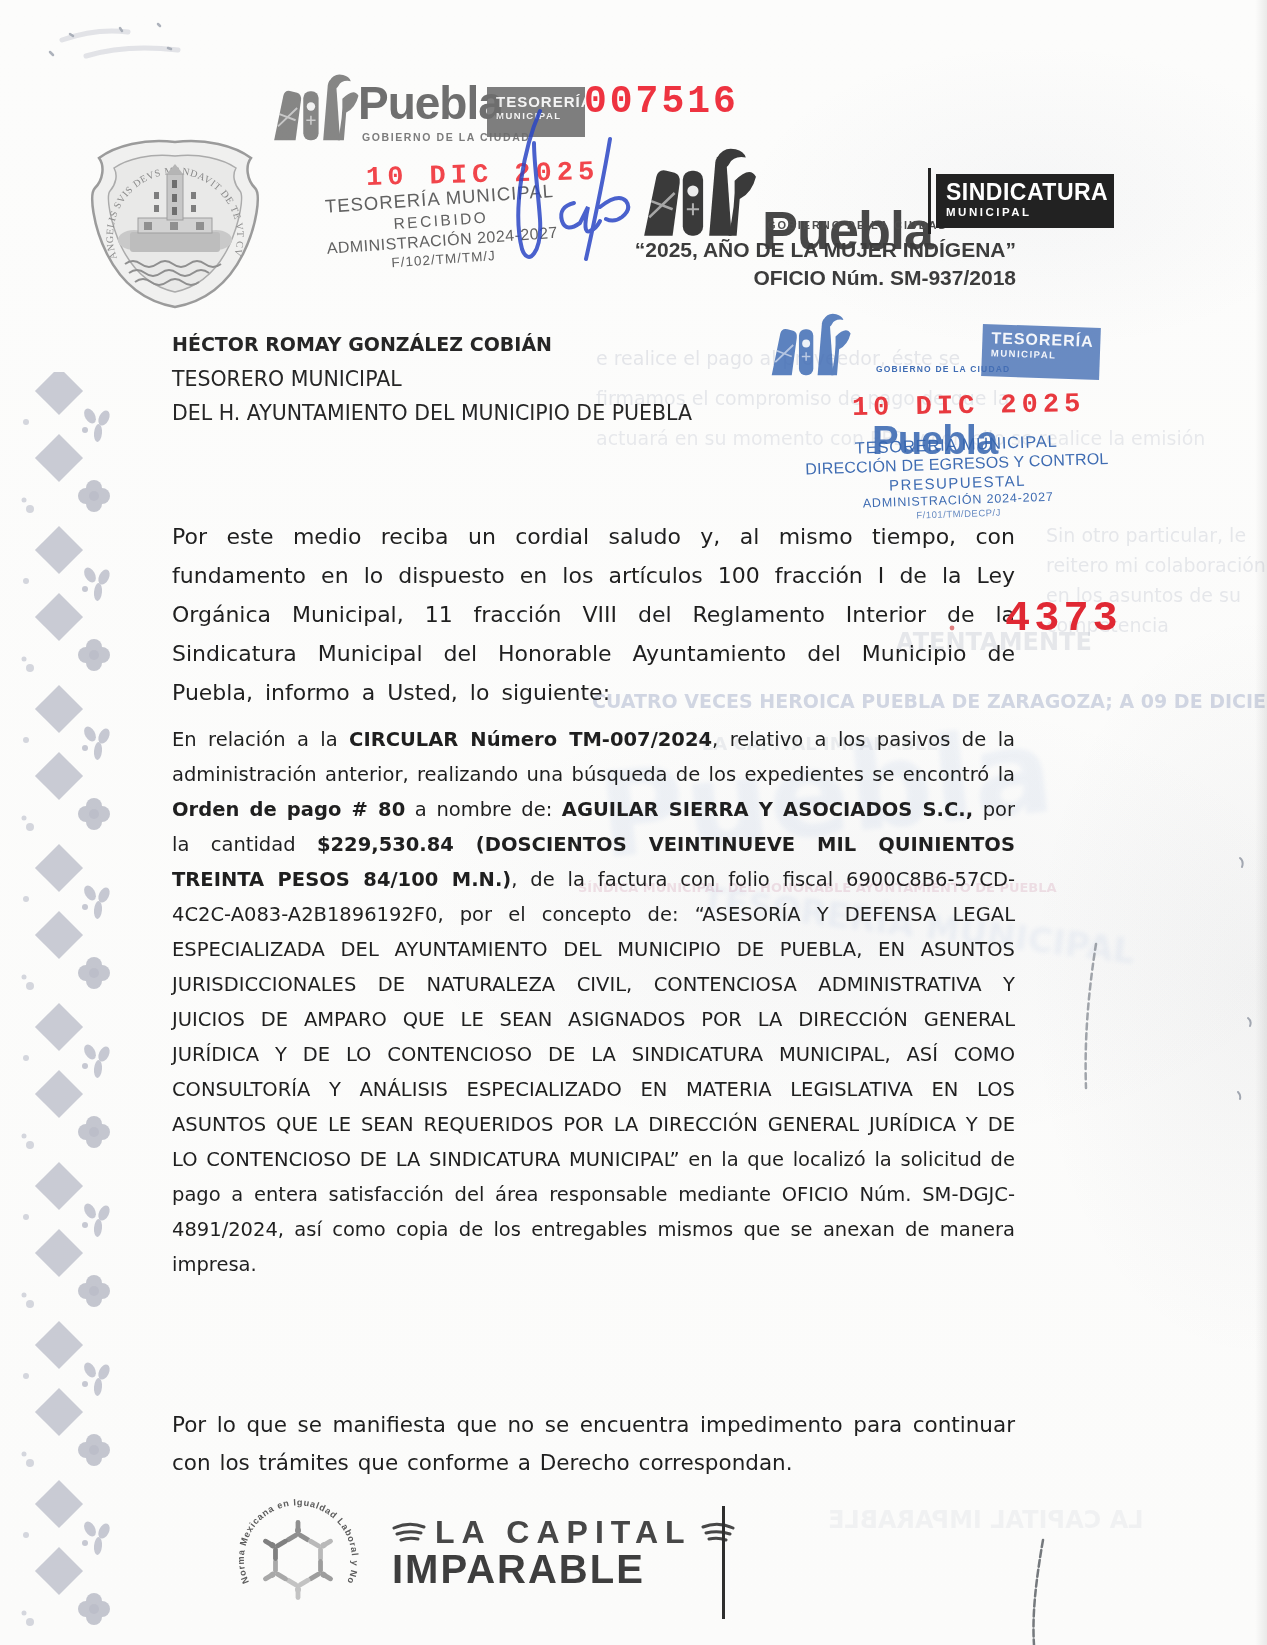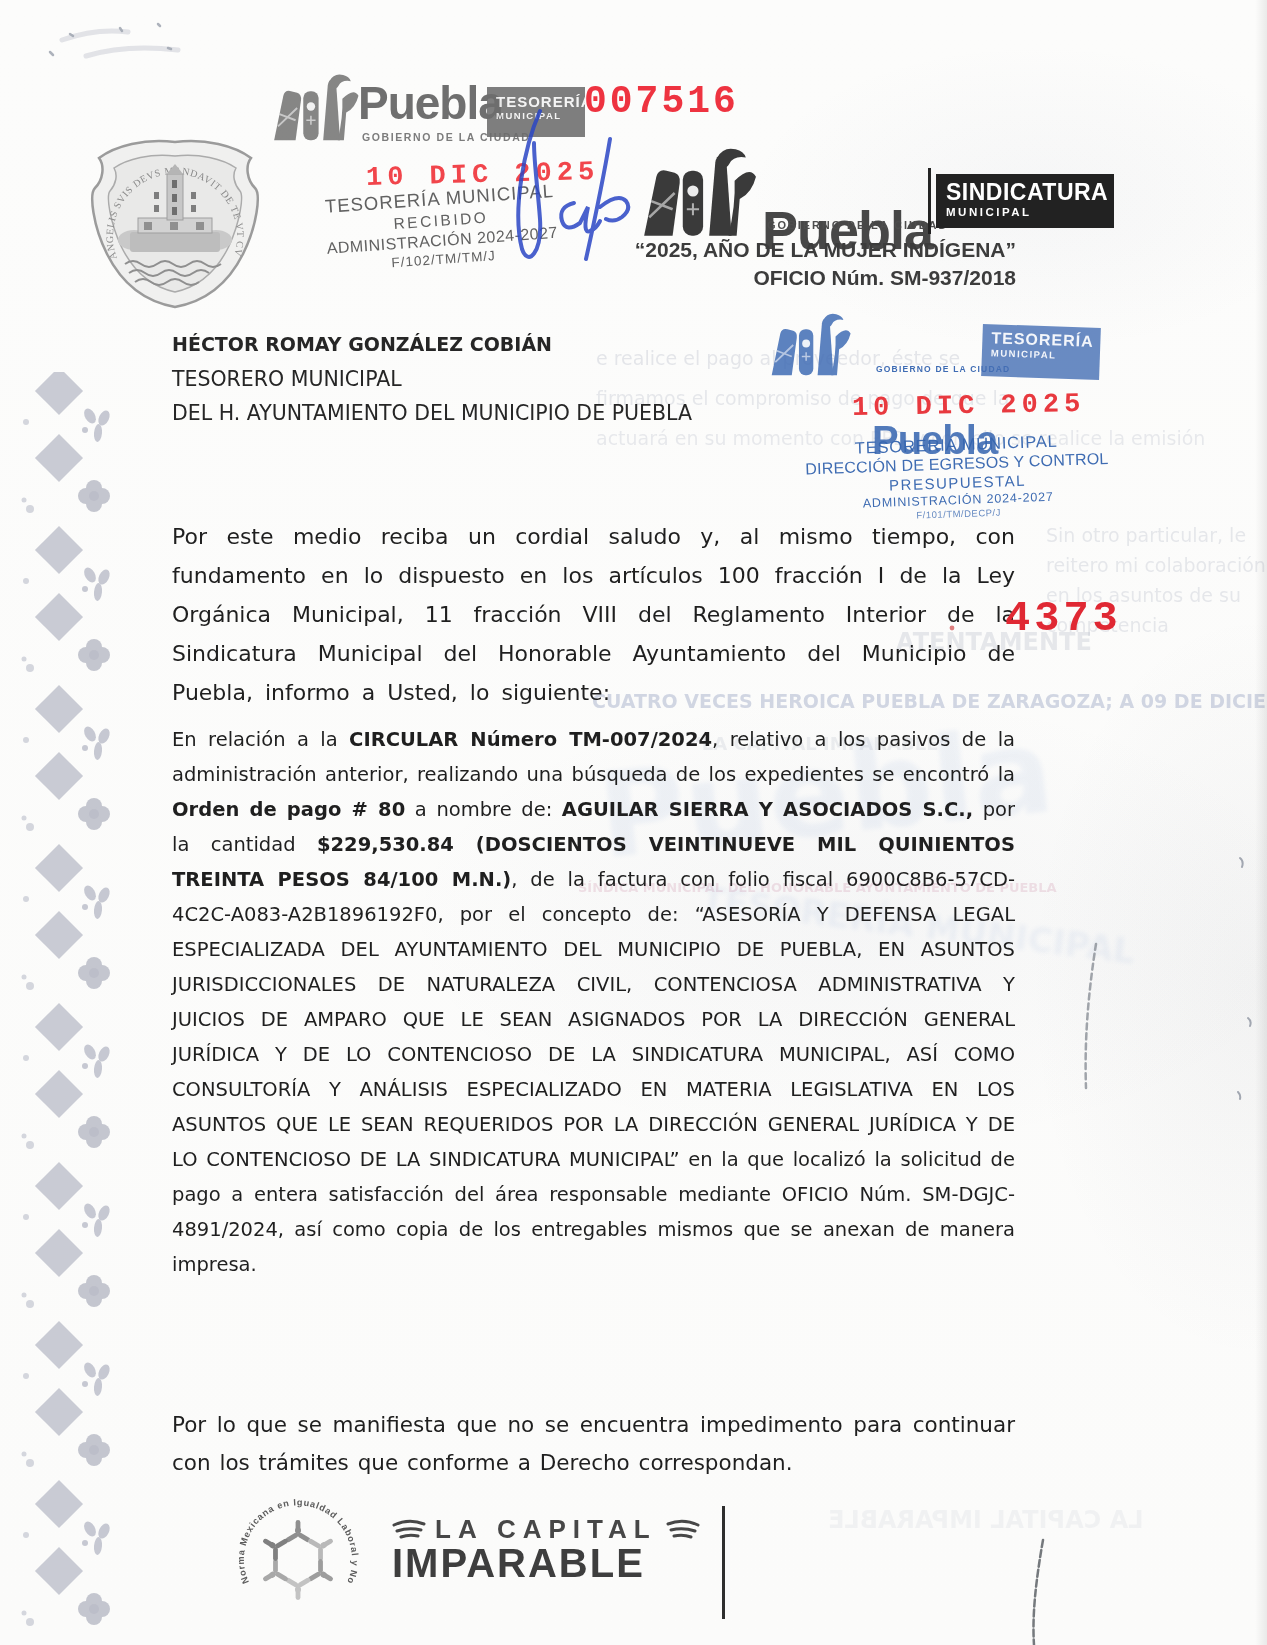--- a/index.html
+++ b/index.html
@@ -105,21 +105,21 @@
         font-family:"DejaVu Sans",sans-serif;}
   .para .b{font-weight:700;margin-top:8px;}
   .p1{top:517px;font-size:22px;line-height:39px;word-spacing:5px;}
   .p2{top:722px;font-size:19.5px;line-height:35px;word-spacing:2px;}
   .p3{top:1406px;font-size:21.5px;line-height:38px;word-spacing:2px;}
 
   
   .badge{left:232px;top:1490px;width:134px;height:137px;}
   .capital{left:392px;top:1514px;color:#474747;}
   .cap-row{display:flex;align-items:center;gap:9px;}
-  .cap-l1{font-size:26px;font-weight:700;letter-spacing:7px;white-space:nowrap;}
+  .cap-l1{font-size:32px;font-weight:700;letter-spacing:7px;white-space:nowrap;}
   .cap-l2{font-size:40px;font-weight:700;letter-spacing:2px;margin-top:-4px;color:#3e3e3e;}
   .wing{width:34px;height:22px;color:#474747;}
   .wing.flip{transform:scaleX(-1);}
   .fdiv{left:722px;top:1506px;width:3px;height:113px;background:#2e2e2e;}
 
   .marks{left:0;top:0;width:1267px;height:1645px;pointer-events:none;}
   .z0{z-index:0}.z1{z-index:1}.z2{z-index:2}.z3{z-index:3}.z4{z-index:4}
 </style>
 </head>
 <body>

